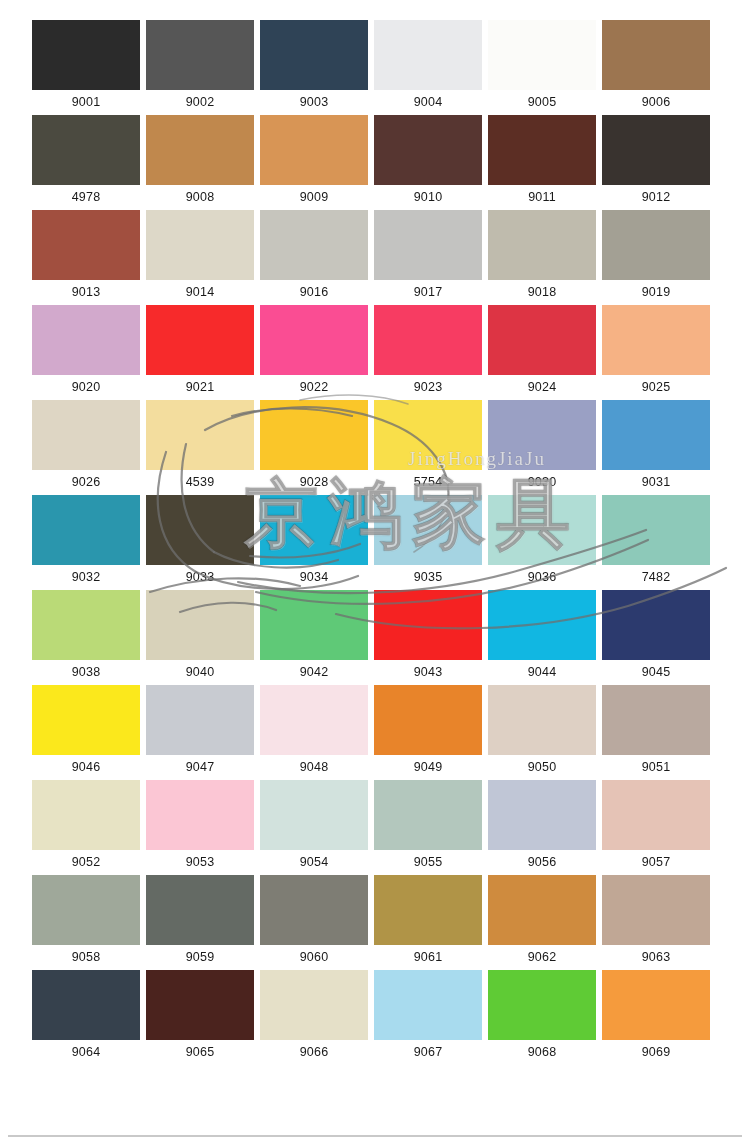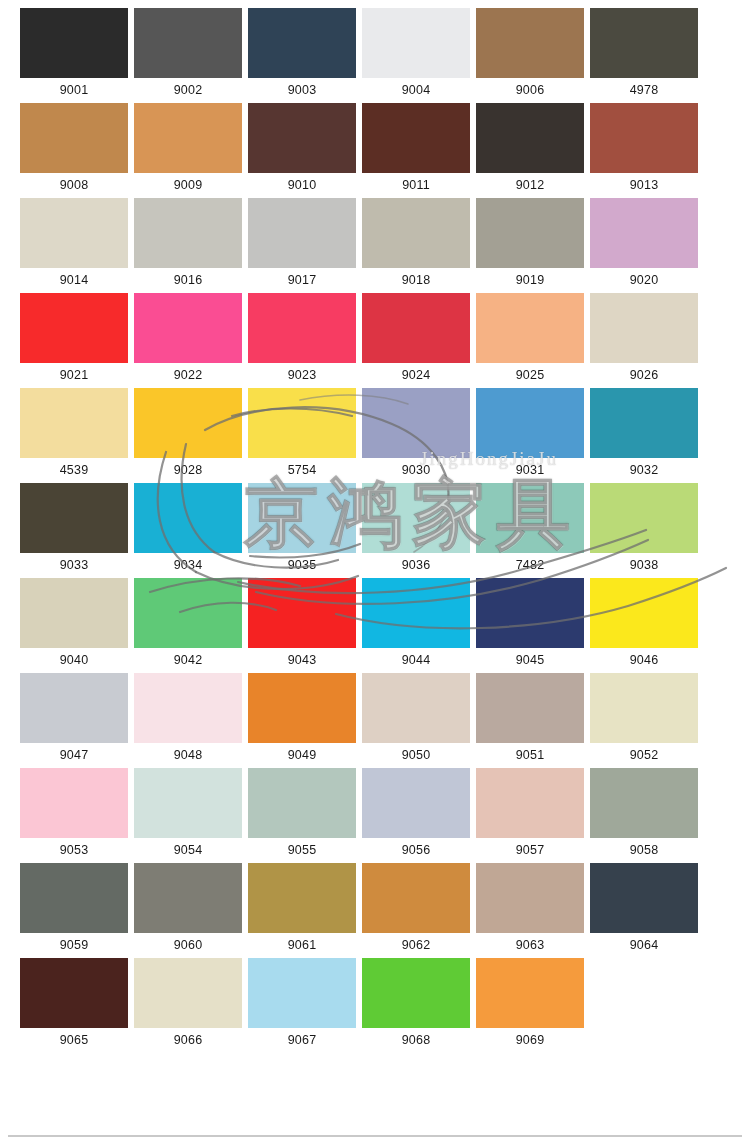--- a/index.html
+++ b/index.html
@@ -7,21 +7,21 @@
     width:750px;height:1143px;
     background:#ffffff;
     font-family:"Liberation Sans", sans-serif;
     overflow:hidden;
     position:relative;
   }
   #chart{
     position:relative;
     width:618px;height:1143px;
     box-sizing:border-box;
-    padding:0;
+    padding:12px;
   }
   .grid{
     position:relative;
     display:grid;
     grid-template-columns:repeat(6,114px);
     grid-auto-rows:95px;
     column-gap:0px;
     row-gap:0px;
     padding-left:20px;
     padding-top:8px;
@@ -102,20 +102,24 @@
         <div class="swatch" style="background: rgb(86, 86, 86);"></div>
         <div class="label">9002</div>
       </div>
       <div class="cell">
         <div class="swatch" style="background: rgb(47, 67, 86);"></div>
         <div class="label">9003</div>
       </div>
       <div class="cell">
         <div class="swatch" style="background: rgb(233, 234, 236);"></div>
         <div class="label">9004</div>
+      </div>
+      <div class="cell">
+        <div class="swatch" style="background: rgb(251, 251, 249);"></div>
+        <div class="label">9005</div>
       </div>
       <div class="cell">
         <div class="swatch" style="background: rgb(156, 117, 80);"></div>
         <div class="label">9006</div>
       </div>
       <div class="cell">
         <div class="swatch" style="background: rgb(75, 74, 64);"></div>
         <div class="label">4978</div>
       </div>
       <div class="cell">
@@ -371,17 +375,17 @@
         <path d="M150 592 C 200 576, 256 574, 300 586"></path>
         <path d="M336 614 C 420 636, 540 632, 628 606 C 672 592, 706 578, 726 568"></path>
         <path d="M180 612 C 214 600, 250 600, 276 610"></path>
       </g>
       <g fill="none" stroke="#7d7d7d" stroke-opacity="0.55" stroke-width="1.6" stroke-linecap="round">
         <path d="M300 400 C 340 392, 380 394, 408 404"></path>
         <path d="M450 498 C 446 520, 434 540, 414 552"></path>
       </g>
     </svg>
     <div class="wm-cjk" style="left:244px;top:476px;">京鸿家具</div>
-    <div class="wm-latin" style="left:420px;top:448px;">JingHongJiaJu</div>
+    <div class="wm-latin" style="left:408px;top:448px;">JingHongJiaJu</div>
   </div>
 
   <div class="bottomrule"></div>
 </div>
 
 </body></html>

